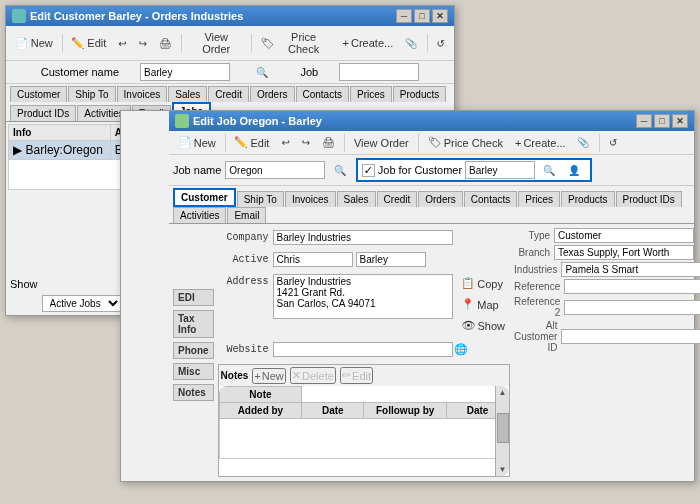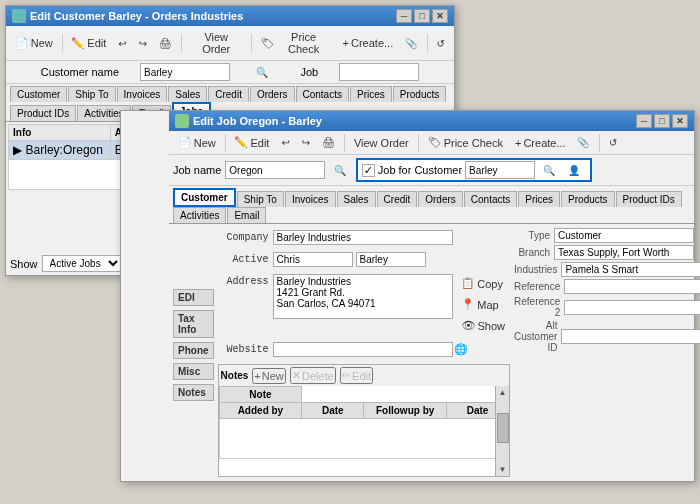--- a/index.html
+++ b/index.html
@@ -118,30 +118,30 @@
     .notes-btn { display: flex; align-items: center; gap: 1px; font-size: 10px; cursor: pointer; color: #666; }
     .notes-btn.disabled { color: #bbb; }
 
     
     .notes-table { width: 100%; border-collapse: collapse; }
     .notes-table th { background: #e0e0e0; border: 1px solid #bbb; padding: 2px 3px; font-size: 10px; }
     .notes-table td { border: 1px solid #ccc; padding: 2px 3px; font-size: 10px; background: white; height: 14px; }
 
     
     .show-bar { display: flex; align-items: center; gap: 4px; padding: 3px 4px; }
-    .show-select { border: 1px solid #aaa; padding: 1px 3px; background: white; font-size: 10px; }
+    .show-select { border: 1px solid #aaa; padding: 1px 3px; background: white; font-size: 10px; margin-top: 40px; }
 
     
     .right-fields { display: flex; flex-direction: column; gap: 2px; }
     .rf-row { display: flex; align-items: center; }
     .rf-label { font-size: 10px; color: #555; width: 65px; text-align: right; padding-right: 4px; }
     .rf-input { border: 1px solid #aaa; padding: 1px 3px; background: white; font-size: 10px; flex: 1; }
 
     
-    .scroll-area { overflow: hidden; position: relative; }
+    .scroll-area { overflow: hidden; position: relative; border-radius: 8px; }
     .scrollbar-v {
       position: absolute; right: 0; top: 0; bottom: 0; width: 14px;
       background: #e0e0e0; border-left: 1px solid #aaa;
       display: flex; flex-direction: column; align-items: center;
     }
     .scroll-thumb { width: 12px; height: 30px; background: #bbb; border: 1px solid #999; margin-top: 14px; }
     .scroll-arrow { font-size: 8px; color: #555; cursor: pointer; padding: 2px; }
   </style>
 </head>
 <body>

